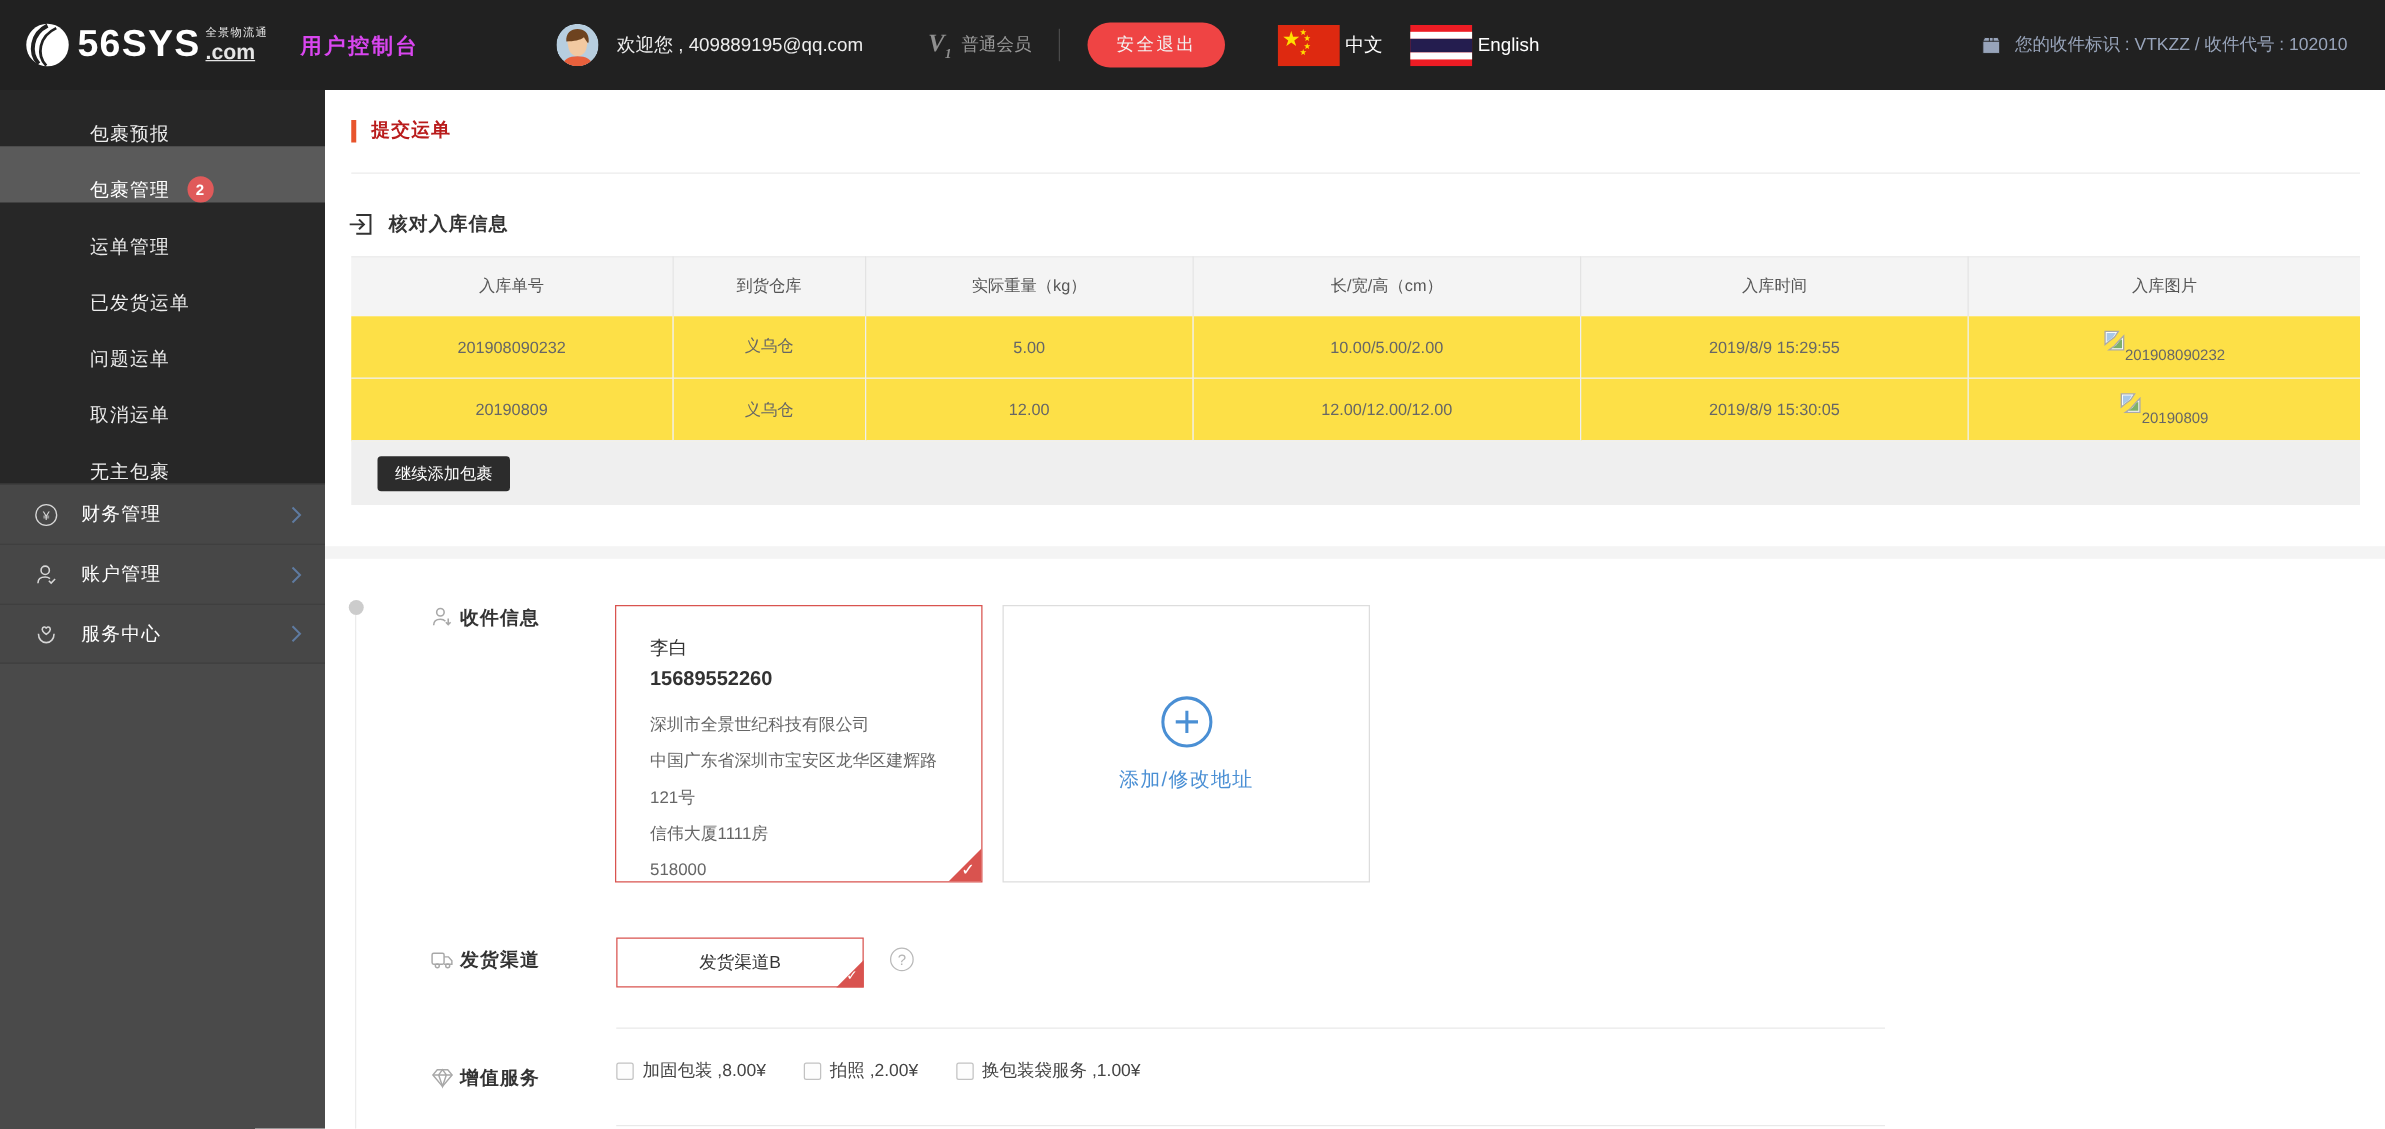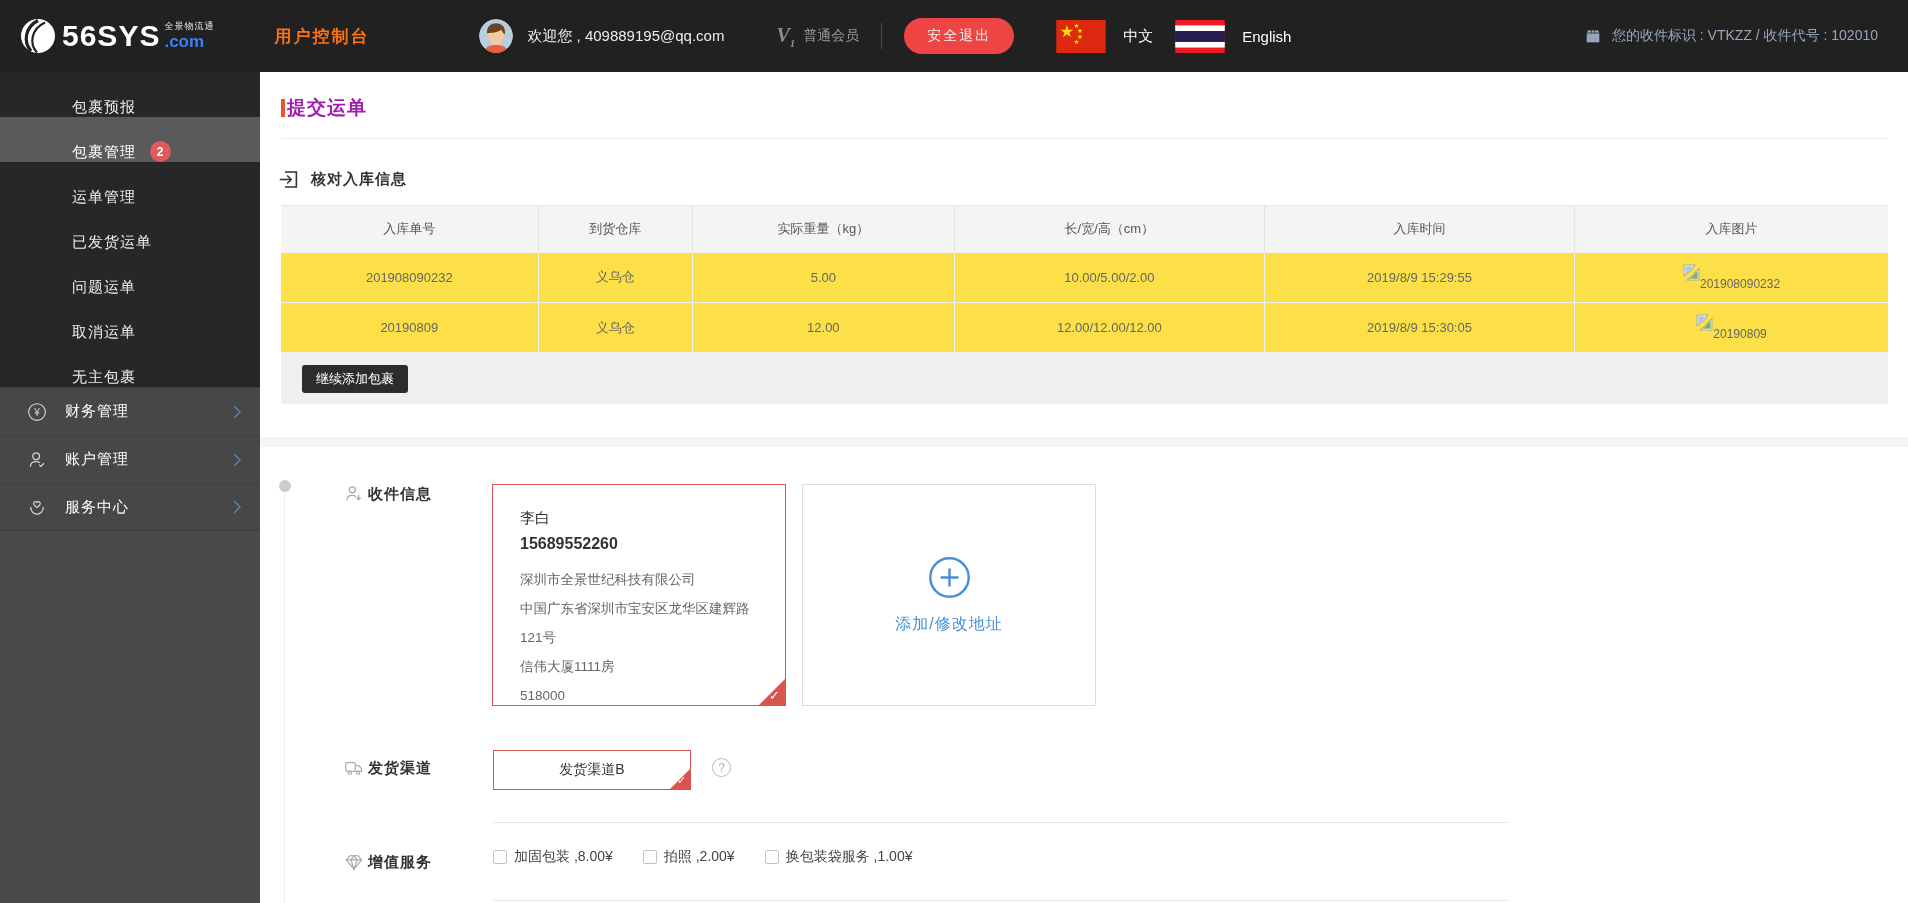--- a/index.html
+++ b/index.html
@@ -8,37 +8,37 @@
   .stage { position:relative; width:1908px; height:903px; }
 
   
   .header { position:absolute; left:0; top:0; width:1908px; height:72px;
             background:#212121; display:flex; align-items:center; z-index:5; }
   .logo-wrap { display:flex; align-items:center; margin-left:20px; }
   .logo-sphere { width:36px; height:36px; }
   .brand-text { color:#fff; font-size:30px; font-weight:bold; margin-left:6px; letter-spacing:1px; }
   .brand-col { display:flex; flex-direction:column; margin-left:4px; line-height:1; }
   .brand-slogan { color:#e6e6e6; font-size:9px; letter-spacing:1px; }
-  .brand-tld { color:#3b82f6; font-size:17px; font-weight:bold; margin-top:2px; }
-  .console-title { color:#f97316; font-size:17px; font-weight:bold; margin-left:60px; letter-spacing:2px; }
+  .brand-tld { color:#e5e5e5; font-size:17px; font-weight:bold; margin-top:2px;text-decoration:underline; }
+  .console-title { color:#d946ef; font-size:17px; font-weight:bold; margin-left:26px; letter-spacing:2px; }
   .avatar { width:34px; height:34px; border-radius:50%; margin-left:110px; overflow:hidden; flex:none; }
   .welcome { color:#ededed; font-size:15px; margin-left:14px; }
   .member { display:flex; align-items:center; margin-left:52px; color:#9a9a9a; }
   .member-v { font-family:"Liberation Serif","DejaVu Serif",serif; font-style:italic;
               font-size:20px; font-weight:bold; color:#8f8f8f; }
   .member-v sub { font-size:11px; }
   .member-level { font-size:14px; color:#9a9a9a; margin-left:8px; }
   .hdr-divider { width:1px; height:26px; background:#4a4a4a; margin-left:22px; }
   .logout-pill { margin-left:22px; width:110px; height:36px; border-radius:18px; background:#ef4444;
                  color:#f2f2f2; font-size:14px; display:flex; align-items:center; justify-content:center;
                  cursor:pointer; letter-spacing:2px; }
   .flag { width:50px; height:33px; flex:none; display:block; }
   .flag-cn { margin-left:42px; }
   .flag-th { margin-left:22px; }
-  .lang-label { color:#fff; font-size:15px; margin-left:17px; }
+  .lang-label { color:#fff; font-size:15px; margin-left:4px; }
   .receiver-box { margin-left:auto; margin-right:30px; display:flex; color:#98a4ba; }
   .receiver-text { font-size:14px; margin-left:10px; color:#98a4ba; }
 
   
   .sidebar { position:absolute; left:0; top:72px; width:260px; height:831px; background:#4a4a4a; }
   .side-row { display:flex; align-items:center; height:48px; color:#fff; font-size:15px; cursor:pointer; }
   .side-row .mi { width:20px; height:20px; margin-left:27px; flex:none; }
   .side-row .lbl { margin-left:18px; letter-spacing:1px; }
   .side-top { background:#4a4a4a; position:relative; }
   .chev { position:absolute; right:18px; top:50%; transform:translateY(-50%); }
@@ -49,21 +49,21 @@
   .badge { display:inline-flex; align-items:center; justify-content:center; min-width:21px; height:21px;
            border-radius:50%; background:#e05a5a; color:#fff; font-size:12px; font-weight:bold; margin-left:14px; }
   .side-bottom { border-top:1px solid #3d3d3d; background:#474747; position:relative; }
   .side-bottom + .side-bottom { border-top:1px solid #3f3f3f; }
   .side-bottom:last-child { border-bottom:1px solid #3f3f3f; }
 
   
   .main { position:absolute; left:260px; top:72px; width:1648px; height:831px; background:#fff; }
   .page-title-row { position:absolute; left:21px; top:23px; display:flex; align-items:center; }
   .title-bar { width:4px; height:18px; background:#e8542c; }
-  .page-title { font-size:19px; font-weight:bold; color:#a21caf; margin-left:2px; letter-spacing:1px; }
+  .page-title { font-size:15px; font-weight:bold; color:#b91c1c; margin-left:12px; letter-spacing:1px; }
   .hr1 { position:absolute; left:21px; right:20px; top:66px; height:1px; background:#ebebeb; }
   .section-head { position:absolute; left:18px; top:97px; display:flex; align-items:center; }
   .section-head .ck-icon { width:21px; height:21px; }
   .section-title { font-size:15px; font-weight:bold; color:#333; margin-left:12px; letter-spacing:1px; }
 
   .table-wrap { position:absolute; left:21px; top:133px; width:1607px; }
   table.intake { width:100%; border-collapse:collapse; table-layout:fixed; }
   table.intake th { height:47px; background:#f4f4f4; font-size:13px; font-weight:normal; color:#555;
                     border-top:1px solid #e7e7e7; border-right:1px solid #e3e3e3; text-align:center; }
   table.intake th:last-child { border-right:none; }

